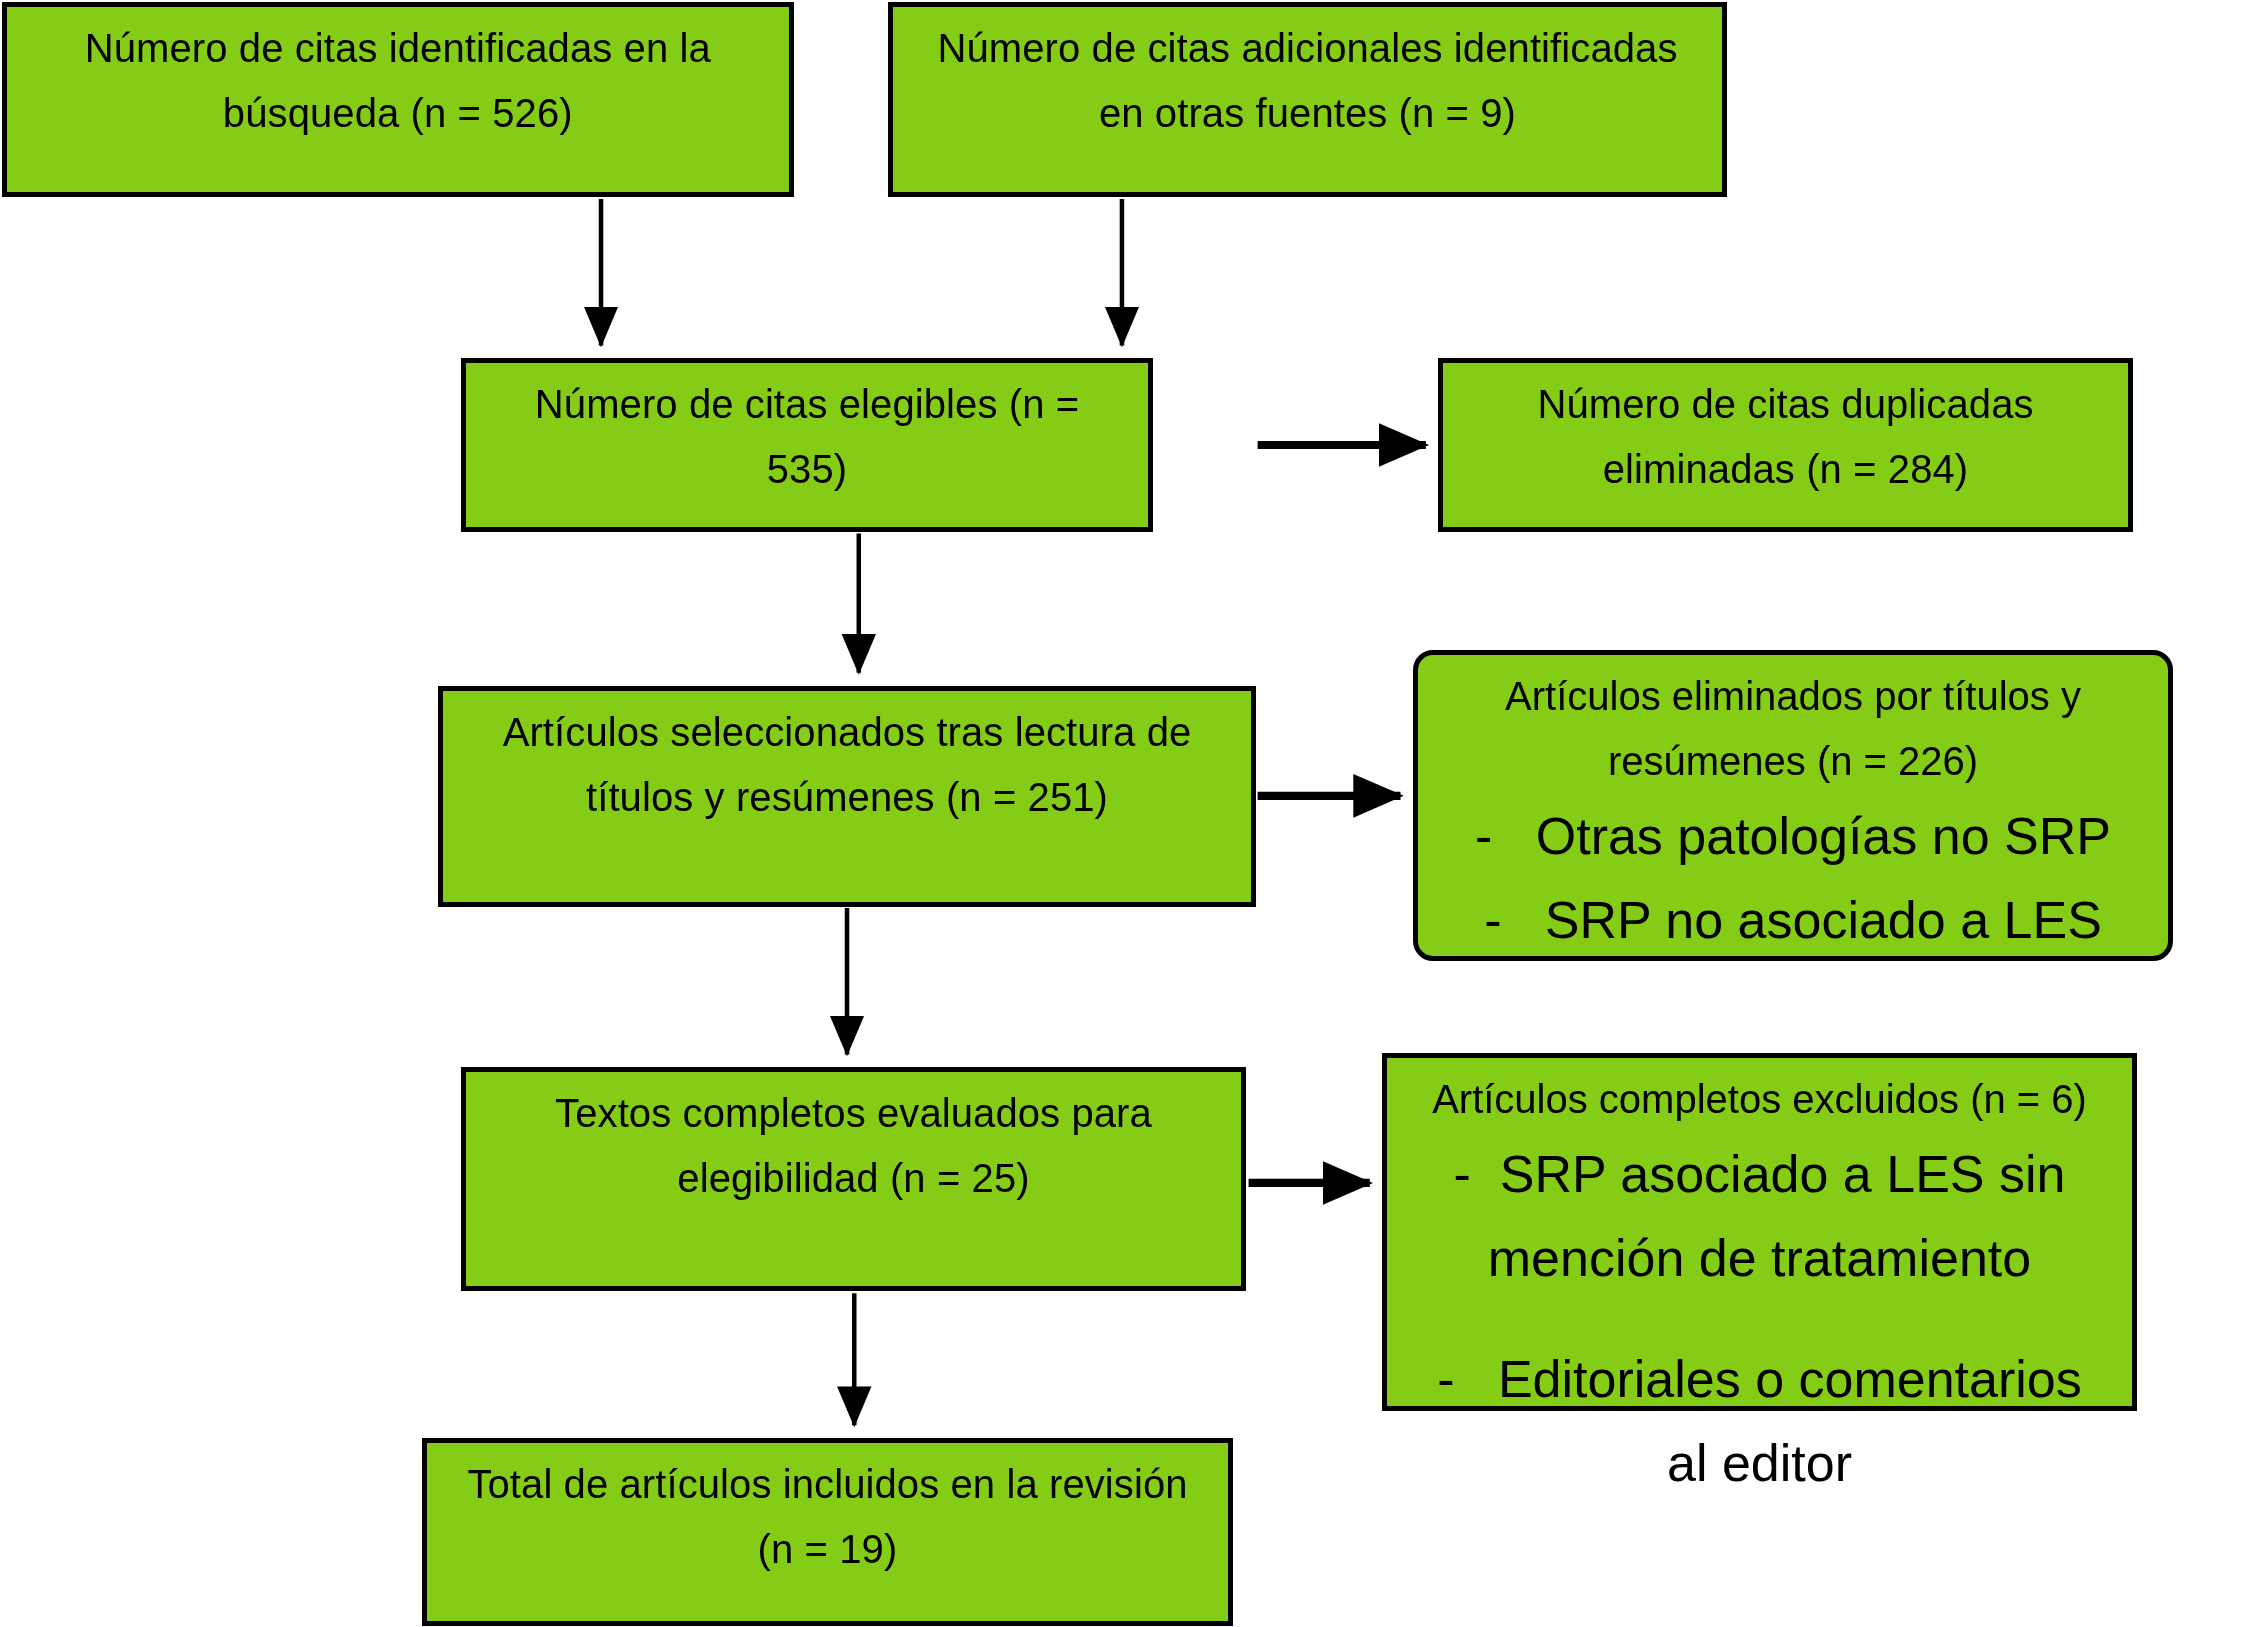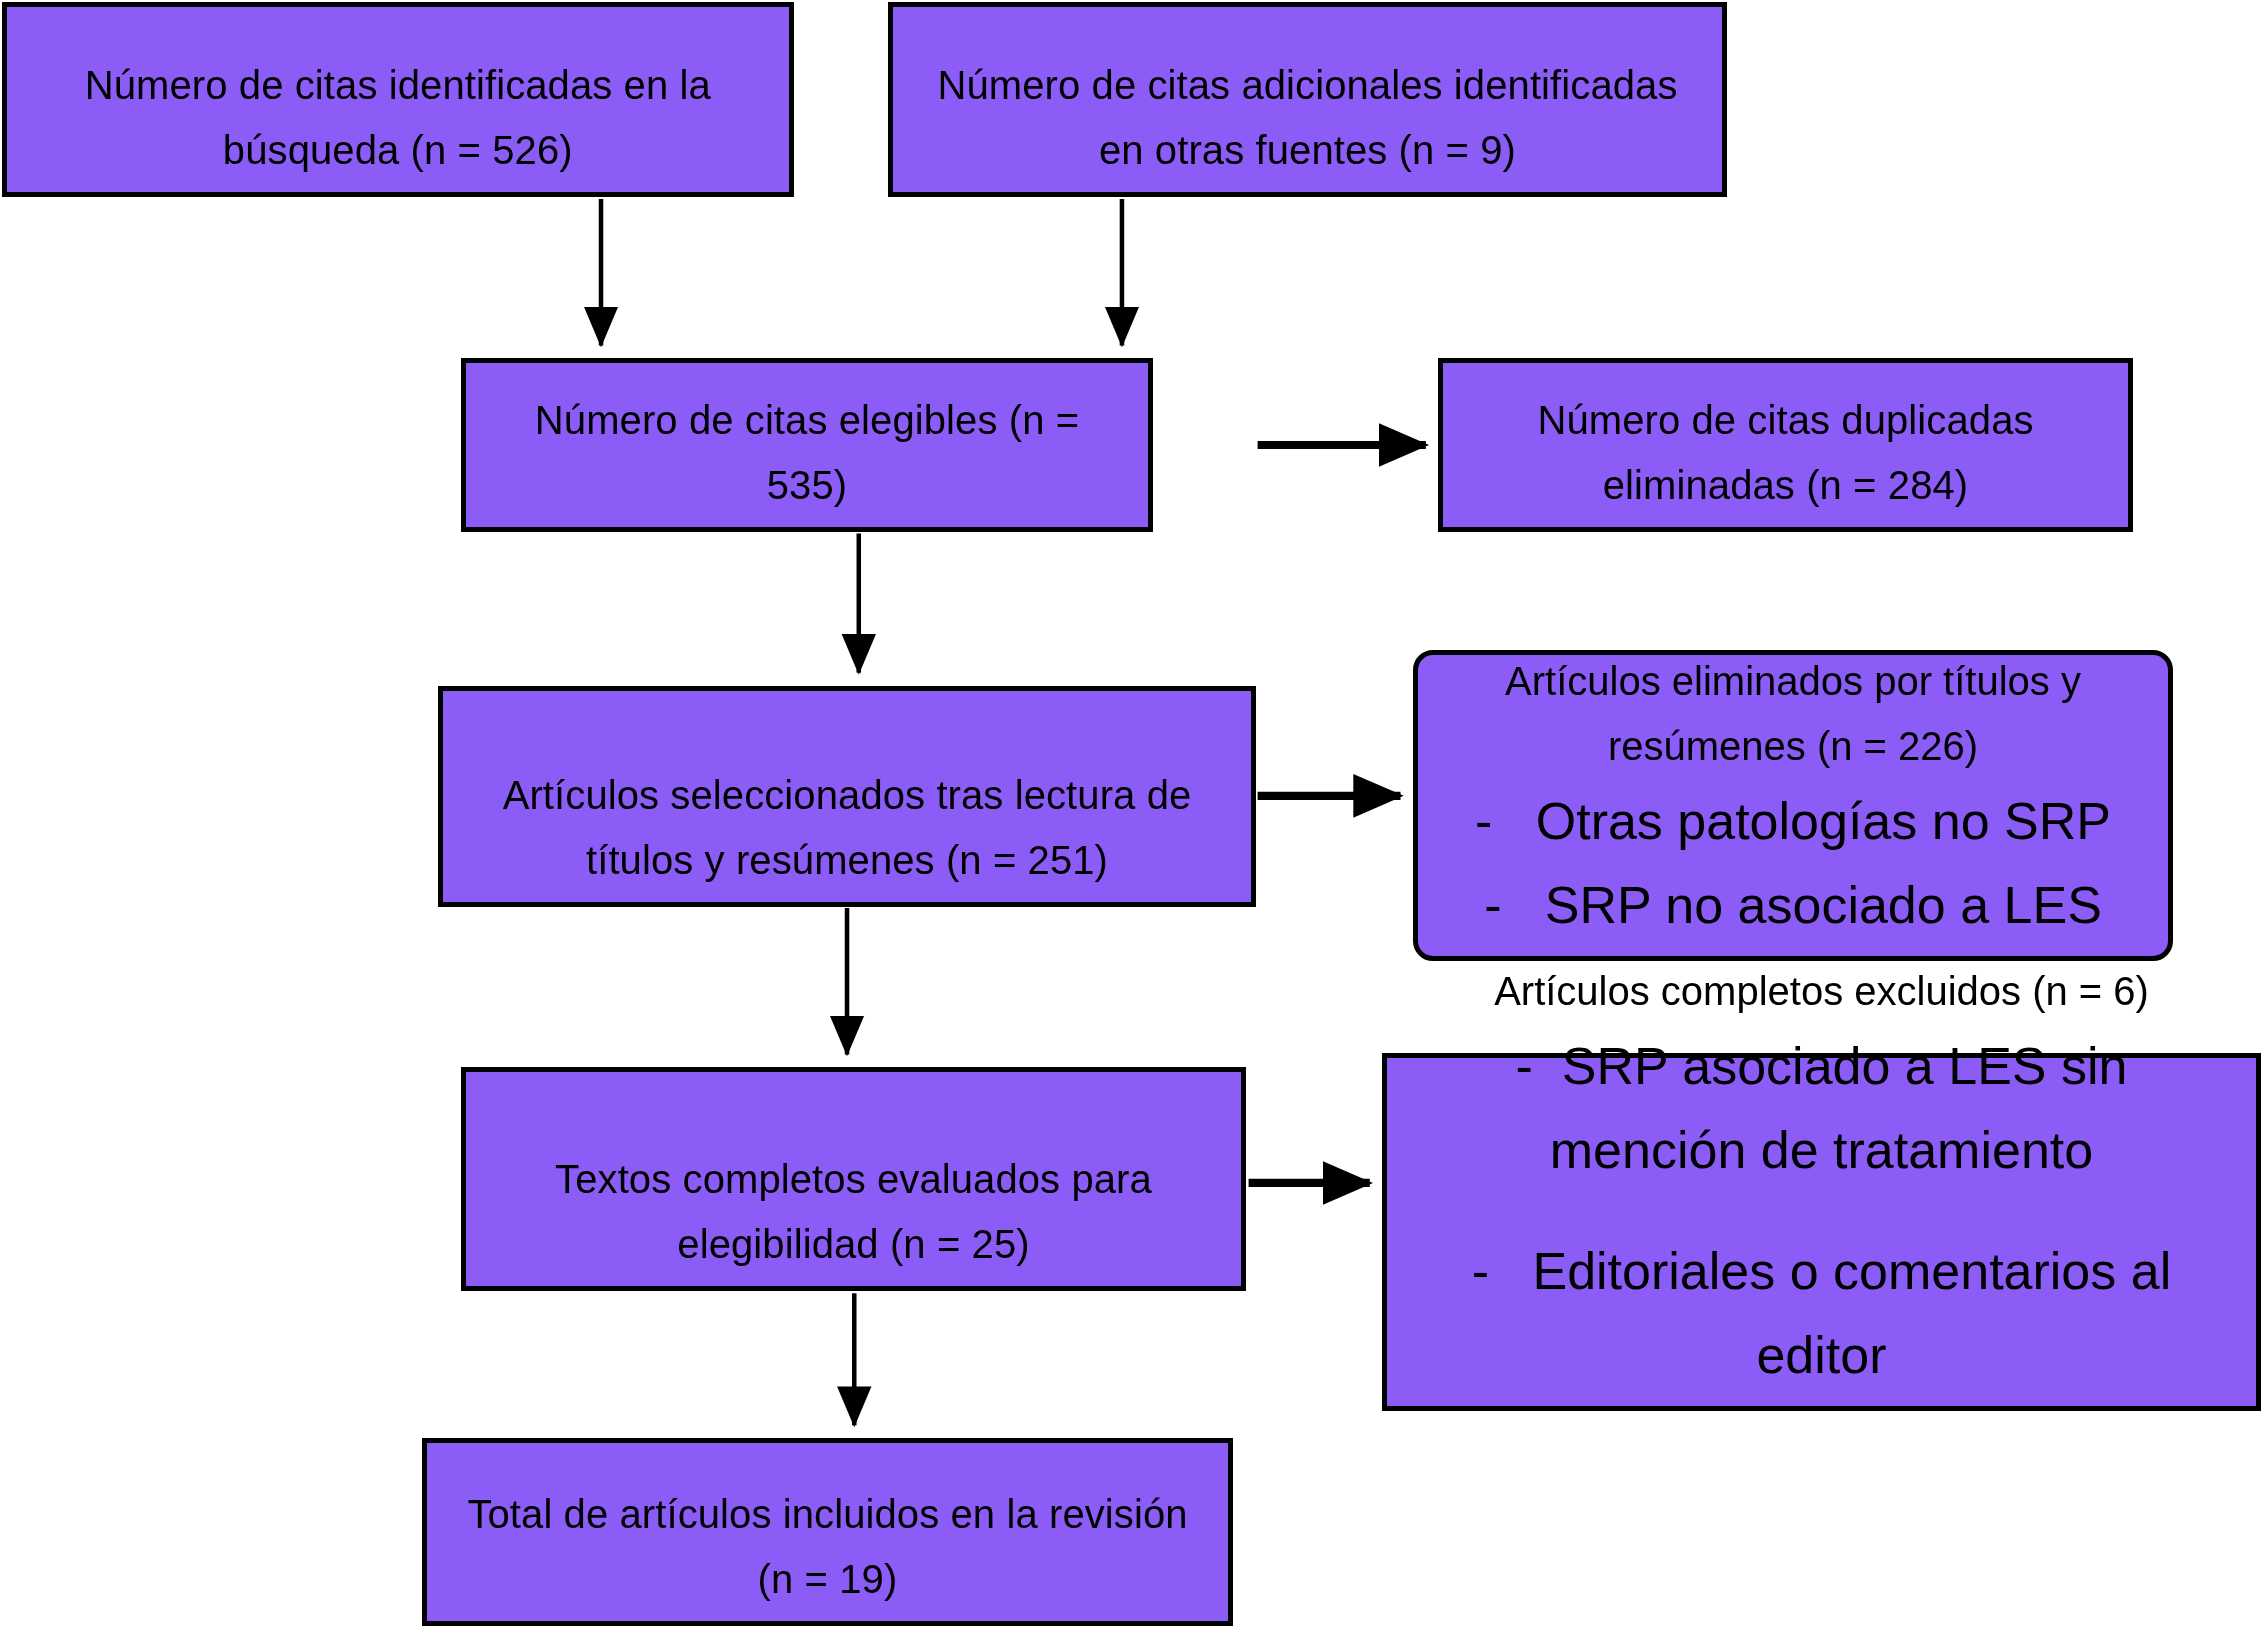--- a/index.html
+++ b/index.html
@@ -12,23 +12,23 @@
     position:relative;
     width:2262px;
     height:1627px;
     background:#ffffff;
     overflow:hidden;
   }
   .box{
     position:absolute;
     box-sizing:border-box;
     border:5.4px solid #000000;
-    background:#8b5cf6;
+    background:#84cc16;
     display:flex;
-    align-items:flex-end;
+    align-items:flex-start;
     justify-content:center;
     text-align:center;
     padding:9px 24px;
   }
   .box-text{
     font-size:40px;
     line-height:1.62;
     letter-spacing:0.1px;
     white-space:pre-line;
     width:100%;
@@ -61,21 +61,21 @@
     pointer-events:none;
   }
   
   #box-identified  { left:1.8px;    top:1.8px;    width:792px;  height:195px; }
   #box-additional  { left:888px; top:1.8px;    width:839px;  height:195px; }
   #box-eligible    { left:461px;  top:358px;  width:692px;  height:174px; }
   #box-duplicates  { left:1438px; top:358px;  width:695px;  height:174px; }
   #box-screened    { left:438px;  top:686px;  width:818px;  height:221px; }
   #box-excluded-ta { left:1413px; top:650px;  width:760px;  height:311px;border-radius:20px; }
   #box-fulltext    { left:461px;  top:1067px; width:785px;  height:224px; }
-  #box-excluded-ft { left:1382px; top:1053px; width:879px;  height:358px; }
+  #box-excluded-ft { left:1382px; top:1053px; width:755px;  height:358px; }
   #box-included    { left:422px;  top:1438px; width:811px;  height:188px; }
 </style>
 </head>
 <body>
 
 <div id="canvas">
 
   <svg class="edges" viewBox="0 0 2500 1799">
     <defs>
       <marker id="ah" markerWidth="10" markerHeight="10" refX="8.6" refY="4" orient="auto" markerUnits="strokeWidth">

